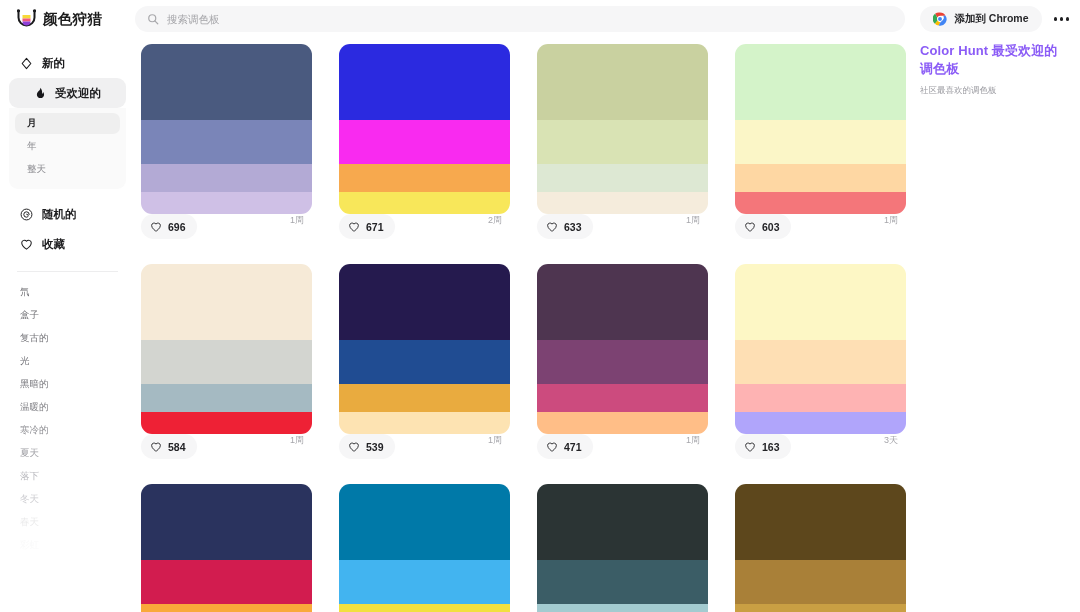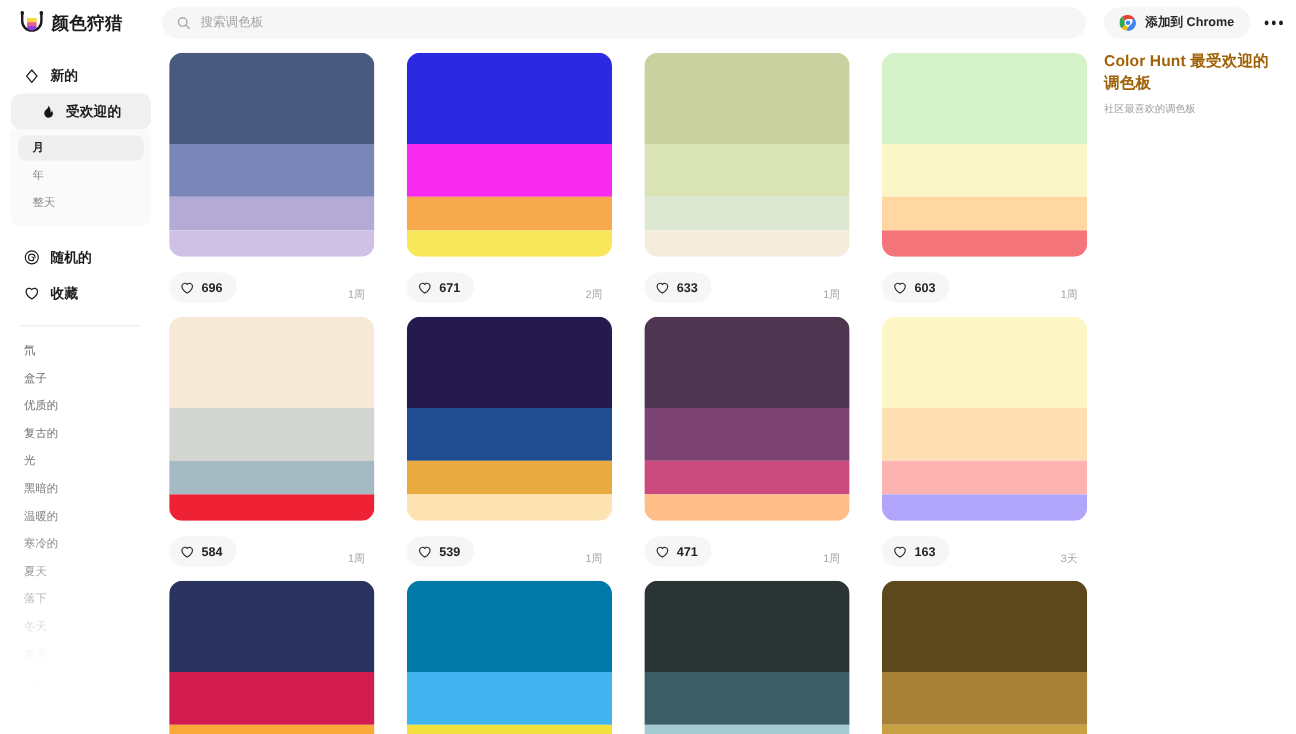--- a/index.html
+++ b/index.html
@@ -145,21 +145,21 @@
     display: flex; flex-direction: column;
     cursor: pointer;
   }
   .swatches .sw { width: 100%; }
   .sw.s0 { flex: 0 0 76px; }
   .sw.s1 { flex: 0 0 44px; }
   .sw.s2 { flex: 0 0 28px; }
   .sw.s3 { flex: 0 0 22px; }
 
   .cardfoot {
-    height: 38px; display: flex; align-items: flex-end;
+    height: 38px; display: flex; align-items: flex-start;
     justify-content: space-between;
     padding: 0 3px 0 0;
   }
   .likes {
     display: flex; align-items: center; gap: 6px;
     height: 25px; padding: 0 11px 0 9px;
     border-radius: 13px; background: #f6f6f7;
     cursor: pointer;
   }
   .heart-icon { width: 12px; height: 12px; flex: 0 0 12px; display: block; }
@@ -167,21 +167,21 @@
   .age { font-size: 9px; color: #a6a6ab; padding-right: 5px; }
 
   
   .rightpanel {
     width: 172px; flex: 0 0 172px;
     background: #ffffff;
     padding: 4px 14px 0 12px;
   }
   .panel-title {
     font-size: 13px; font-weight: bold; line-height: 1.35;
-    color: #a16207; letter-spacing: .1px;
+    color: #8b5cf6; letter-spacing: .1px;
   }
   .panel-sub { margin-top: 8px; font-size: 8.5px; color: #9a9aa0; }
 </style>
 </head>
 <body>
 
 <div id="app">
 
   <div class="topbar">
     <div class="brand">
@@ -276,23 +276,20 @@
 
       <div class="divider"></div>
 
       <div class="tag-list">
         <div class="tag-item" style="color:#6d6d72">
             <span>氘</span>
           </div>
         <div class="tag-item" style="color:#6d6d72">
             <span>盒子</span>
           </div>
-        <div class="tag-item" style="color:#6f6f74">
-            <span>优质的</span>
-          </div>
         <div class="tag-item" style="color:#737378">
             <span>复古的</span>
           </div>
         <div class="tag-item" style="color:#76767b">
             <span>光</span>
           </div>
         <div class="tag-item" style="color:#7a7a7f">
             <span>黑暗的</span>
           </div>
         <div class="tag-item" style="color:#818186">

